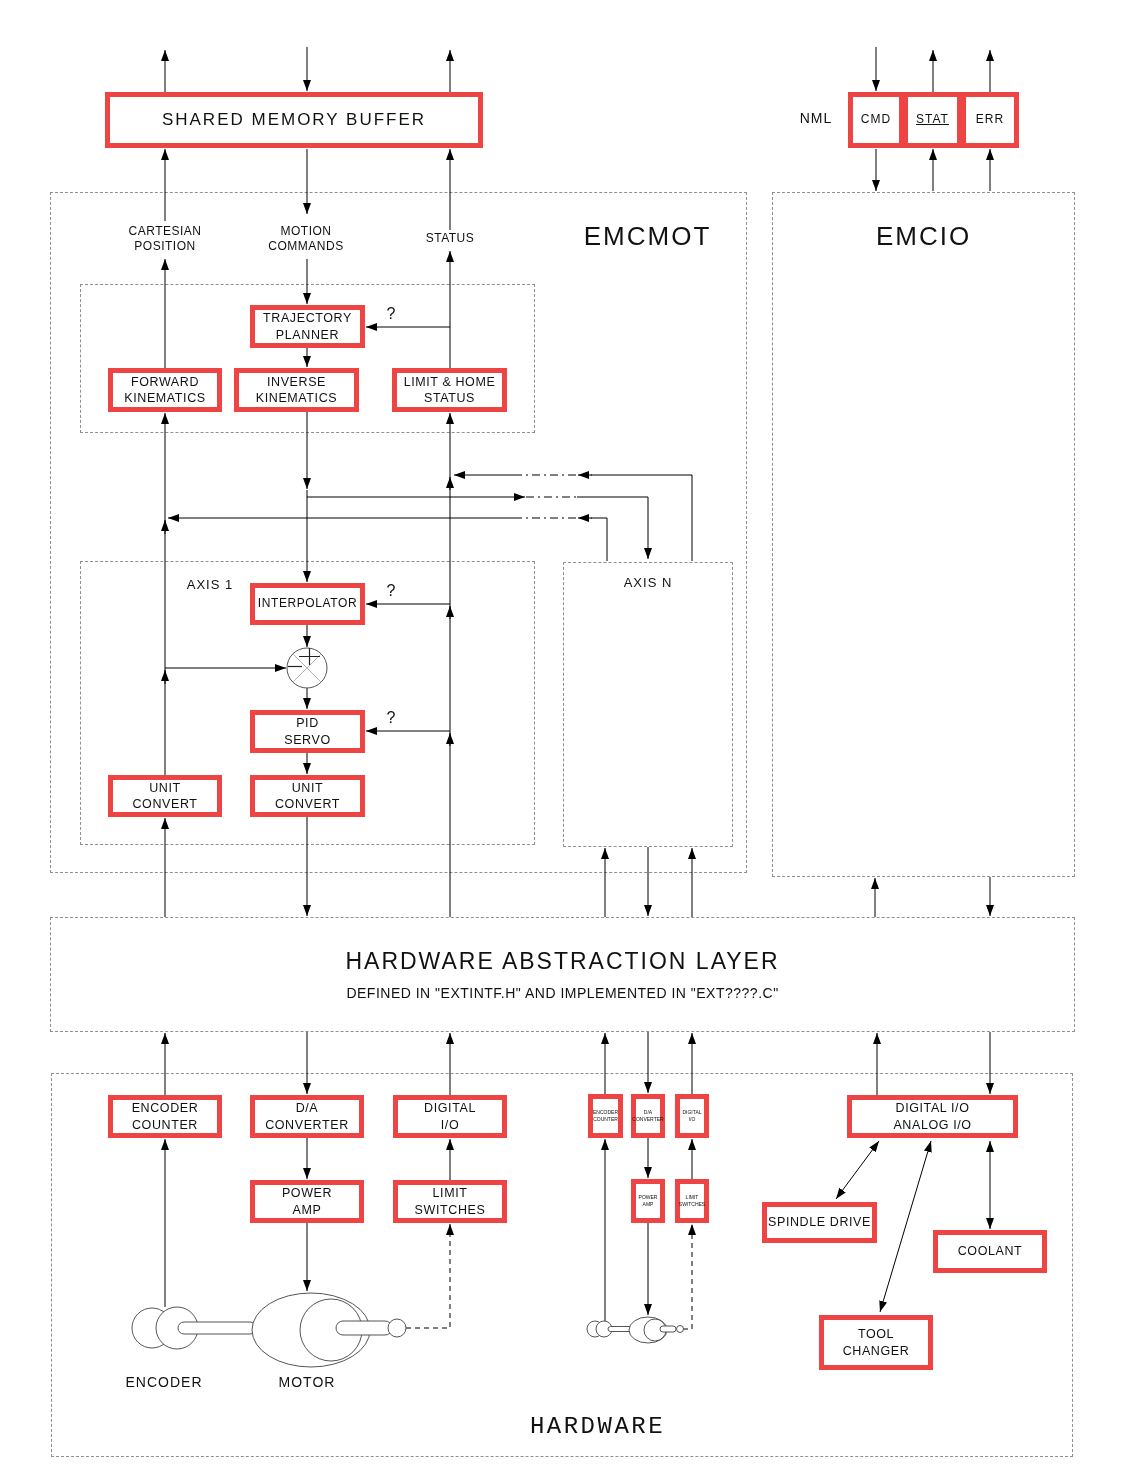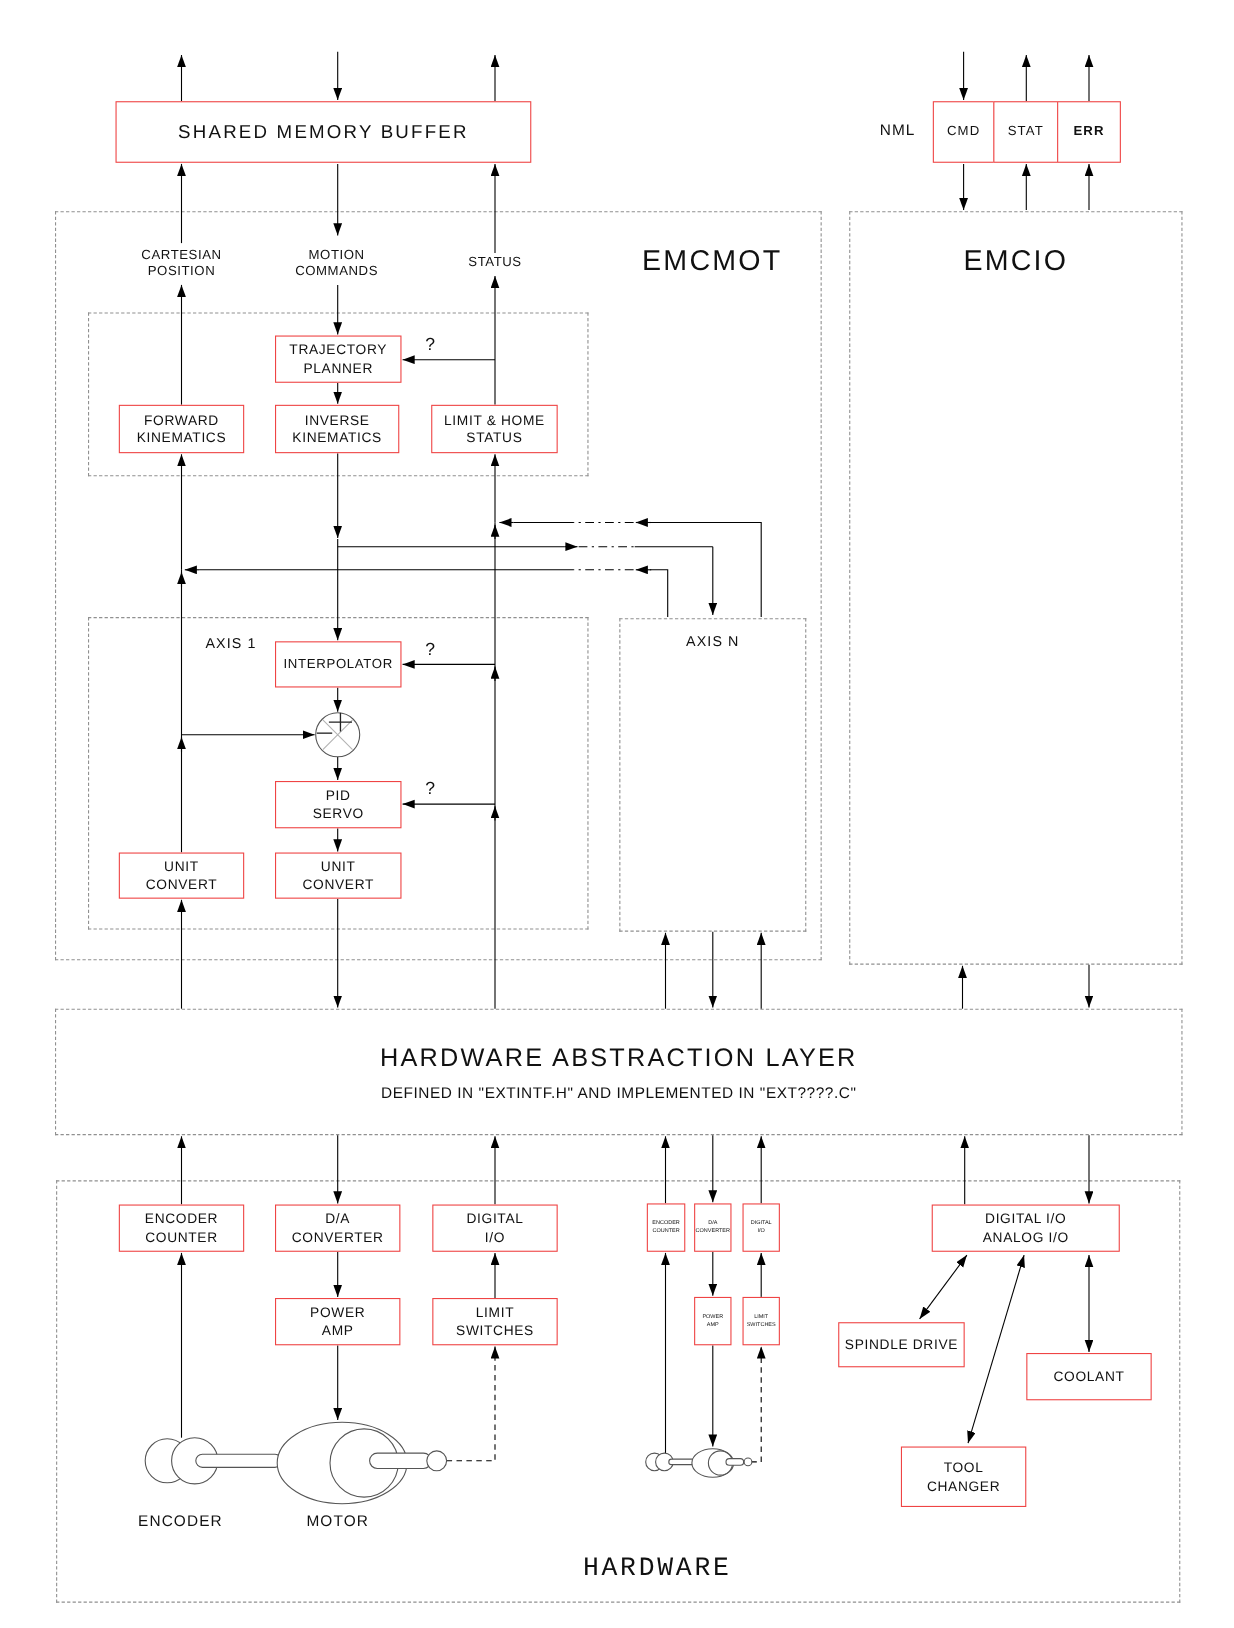--- a/index.html
+++ b/index.html
@@ -2,21 +2,21 @@
 <html><head>
 <meta charset="utf-8">
 <style>
   html,body{margin:0;padding:0;background:#fff;}
   #stage{
     position:relative;width:1122px;height:1480px;background:#fff;
     font-family:"Liberation Sans", sans-serif;color:#111;overflow:hidden;
   }
   .dashedbox{position:absolute;border:1px dashed #909090;box-sizing:border-box;background:transparent;}
   .box{
-    position:absolute;border:1px solid #ef4444;background:#fff;box-sizing:border-box;
+    position:absolute;border:5px solid #ef4444;background:#fff;box-sizing:border-box;
     display:flex;align-items:center;justify-content:center;text-align:center;
     white-space:pre-line;font-size:12.5px;letter-spacing:0.6px;line-height:1.3;z-index:3;
   }
   .lbl{position:absolute;text-align:center;white-space:pre-line;z-index:3;line-height:1.25;}
   .title-big{font-size:26px;letter-spacing:2px;}
   .title-mid{font-size:13px;letter-spacing:1px;}
   .sig{font-size:12px;letter-spacing:0.5px;}
   .qmark{font-size:16px;z-index:3;}
   .minibox{font-size:5px;letter-spacing:0;line-height:1.5;}
   svg{position:absolute;left:0;top:0;z-index:2;}
@@ -58,28 +58,28 @@
   <div class="lbl title-mid" style="left:608px;top:575px;width:80px;">AXIS N</div>
   <div class="lbl" style="left:119px;top:1374px;width:90px;font-size:14px;letter-spacing:1px;">ENCODER</div>
   <div class="lbl" style="left:262px;top:1374px;width:90px;font-size:14px;letter-spacing:1px;">MOTOR</div>
 
   <div class="lbl qmark" style="left:384px;top:304px;width:14px;">?</div>
   <div class="lbl qmark" style="left:384px;top:581px;width:14px;">?</div>
   <div class="lbl qmark" style="left:384px;top:708px;width:14px;">?</div>
 
   <div class="box" style="left:105px;top:92px;width:378px;height:56px;font-size:17px;letter-spacing:2px;">SHARED MEMORY BUFFER</div>
   <div class="box" style="left:848px;top:92px;width:56px;height:56px;font-size:12px;letter-spacing:1px;">CMD</div>
-  <div class="box" style="left:903px;top:92px;width:59px;height:56px;font-size:12px;letter-spacing:1px;">STAT</div>
-  <div class="box" style="left:961px;top:92px;width:58px;height:56px;font-size:12px;letter-spacing:1px;font-weight:bold;">ERR</div>
+  <div class="box" style="left:903px;top:92px;width:59px;height:56px;font-size:12px;letter-spacing:1px;text-decoration:underline;">STAT</div>
+  <div class="box" style="left:961px;top:92px;width:58px;height:56px;font-size:12px;letter-spacing:1px;">ERR</div>
 
   <div class="box" style="left:250px;top:305px;width:115px;height:43px;">TRAJECTORY
 PLANNER</div>
   <div class="box" style="left:108px;top:368px;width:114px;height:44px;">FORWARD
 KINEMATICS</div>
-  <div class="box" style="left:250px;top:368px;width:113px;height:44px;">INVERSE
+  <div class="box" style="left:234px;top:368px;width:125px;height:44px;">INVERSE
 KINEMATICS</div>
   <div class="box" style="left:392px;top:368px;width:115px;height:44px;">LIMIT &amp; HOME
 STATUS</div>
 
   <div class="box" style="left:250px;top:583px;width:115px;height:42px;font-size:12px;">INTERPOLATOR</div>
   <div class="box" style="left:250px;top:710px;width:115px;height:43px;">PID
 SERVO</div>
   <div class="box" style="left:108px;top:775px;width:114px;height:42px;">UNIT
 CONVERT</div>
   <div class="box" style="left:250px;top:775px;width:115px;height:42px;">UNIT

